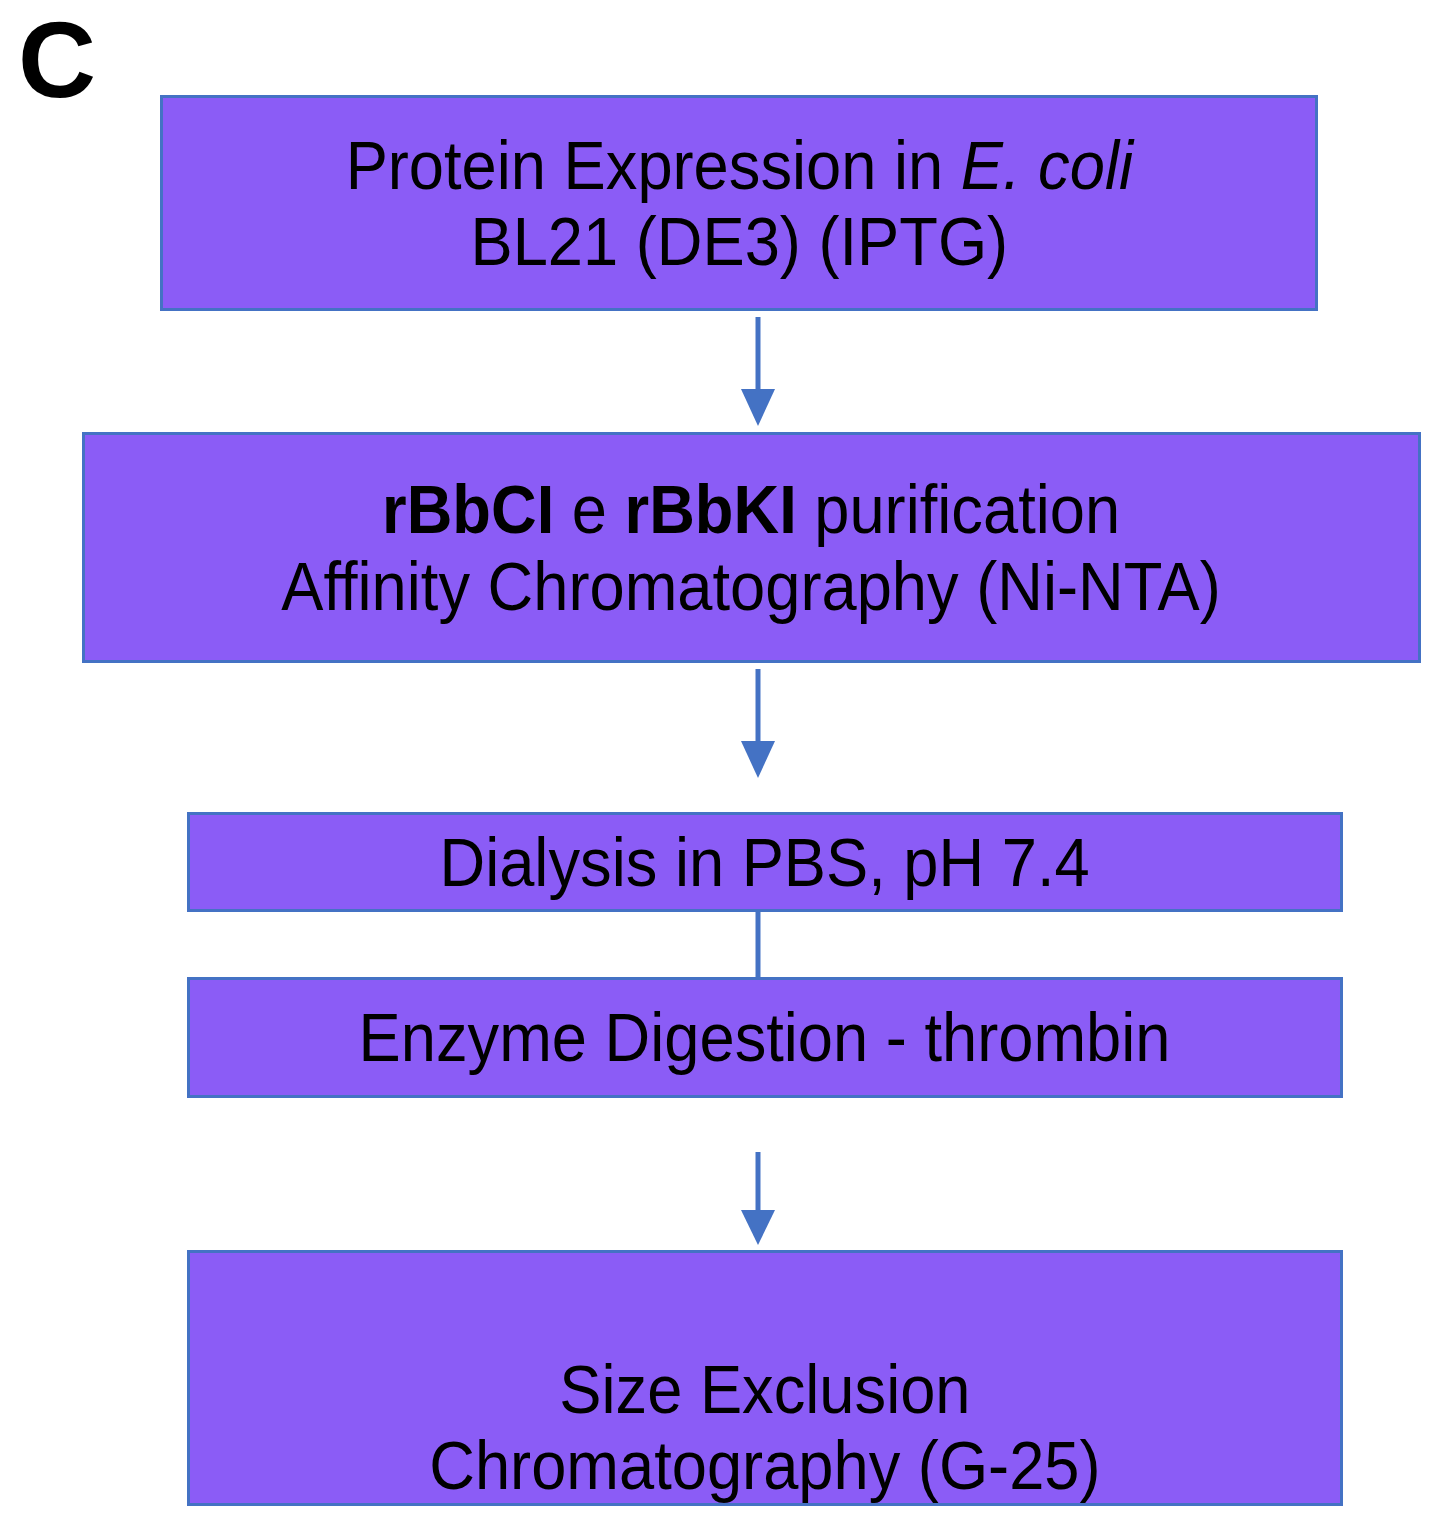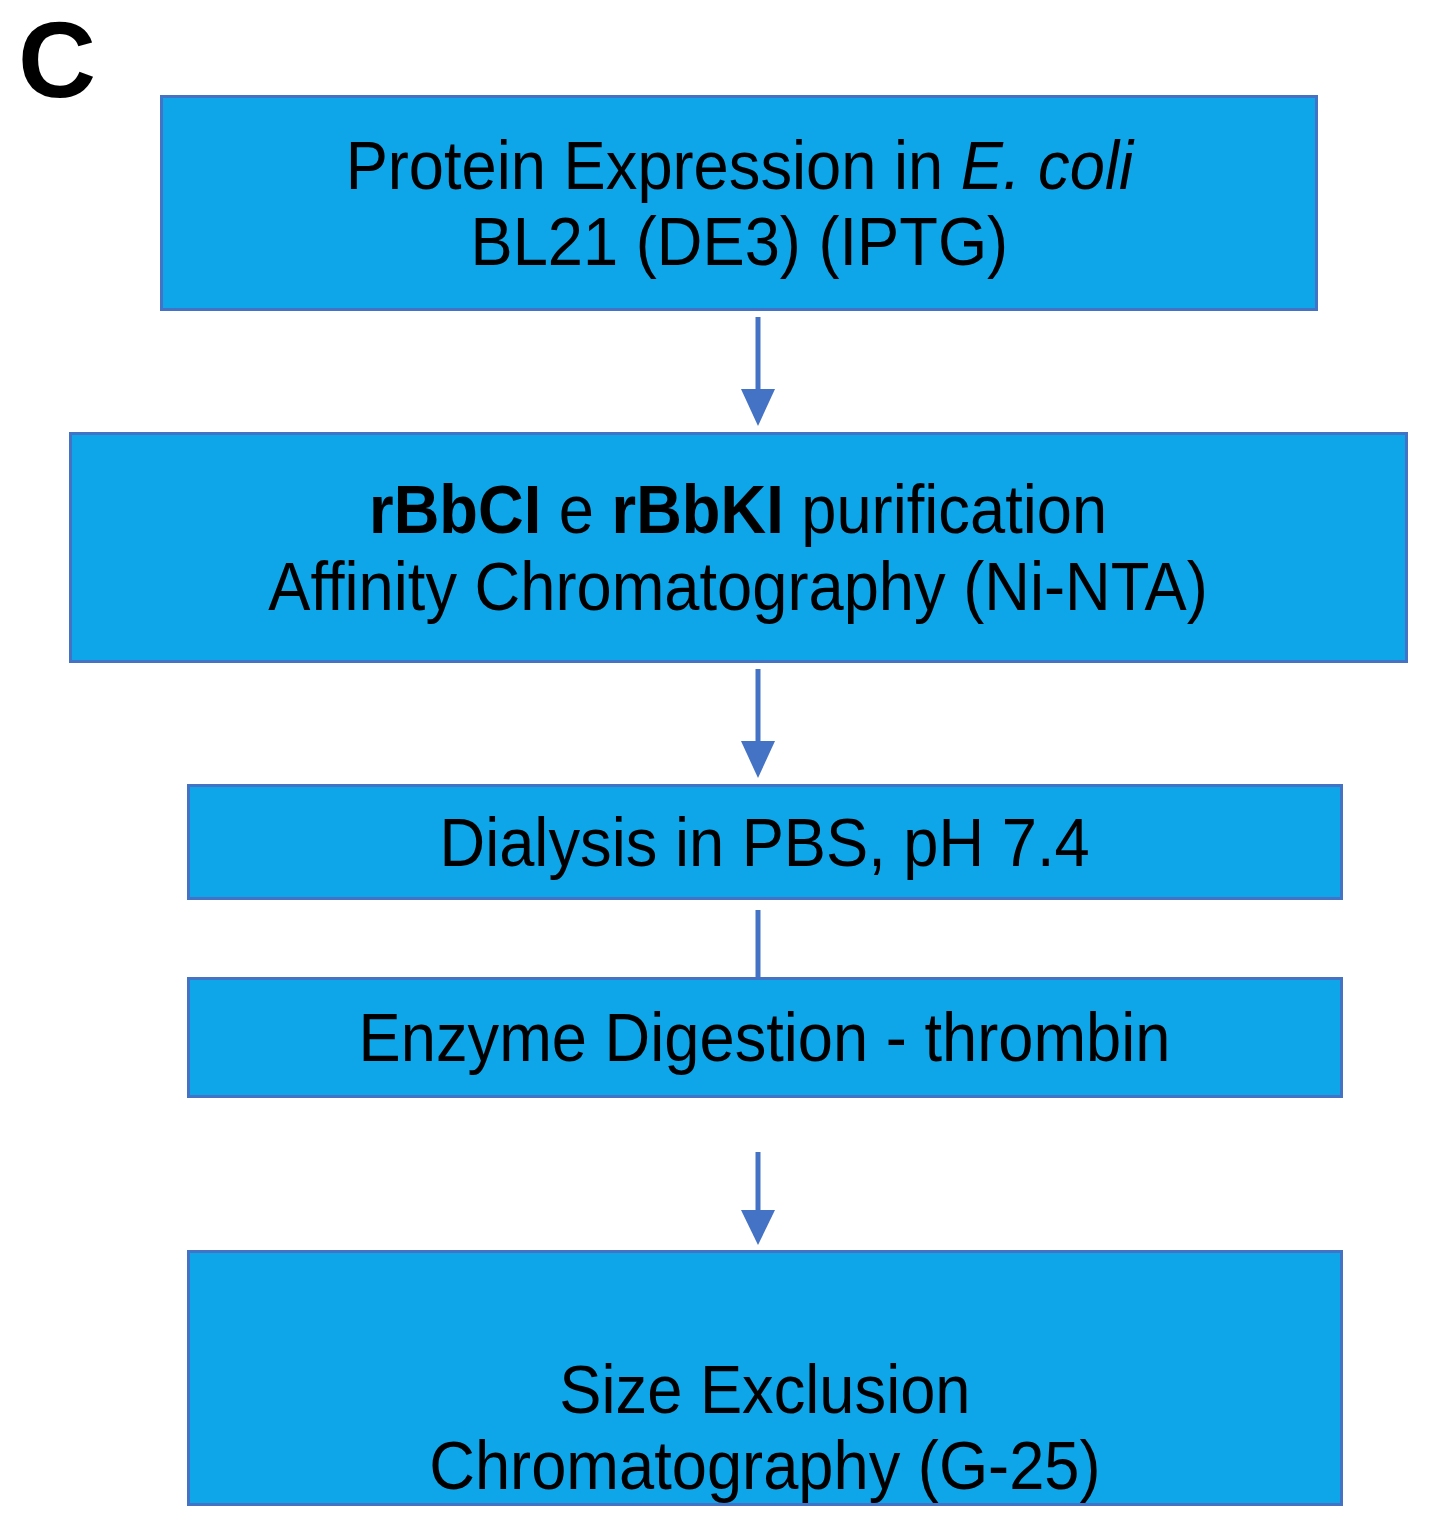--- a/index.html
+++ b/index.html
@@ -28,43 +28,43 @@
     color: #000000;
     line-height: 1;
     letter-spacing: -1px;
     font-family: "Liberation Sans", sans-serif;
   }
 
   
   .flow-box {
     position: absolute;
     box-sizing: border-box;
-    background: #0ea5e9;
+    background: #8b5cf6;
     border: 3px solid #4472c4;
     display: flex;
     align-items: center;
     justify-content: center;
     text-align: center;
   }
   .box-text {
     color: #000000;
     font-size: 68px;
     line-height: 1.12;
     font-family: "Liberation Sans", sans-serif;
     transform: scaleX(0.93);
     transform-origin: center center;
     white-space: nowrap;
   }
   .box-text .ln { display: block; }
   .box-text em { font-style: italic; }
   .box-text strong { font-weight: bold; }
 
   #box-1 { left: 160px;  top: 95px;   width: 1158px; height: 216px; }
-  #box-2 { left: 69px;   top: 432px;  width: 1339px; height: 231px; }
-  #box-3 { left: 187px;  top: 784px;  width: 1156px; height: 116px; }
+  #box-2 { left: 82px;   top: 432px;  width: 1339px; height: 231px; }
+  #box-3 { left: 187px;  top: 812px;  width: 1156px; height: 100px; }
   #box-4 { left: 187px;  top: 977px; width: 1156px; height: 121px; }
   #box-5 { left: 187px;  top: 1250px; width: 1156px; height: 256px; align-items: flex-end; }
 
   
   .arrow {
     position: absolute;
     left: 735px;
     width: 46px;
   }
   .arrow svg { display: block; width: 100%; height: 100%; }

